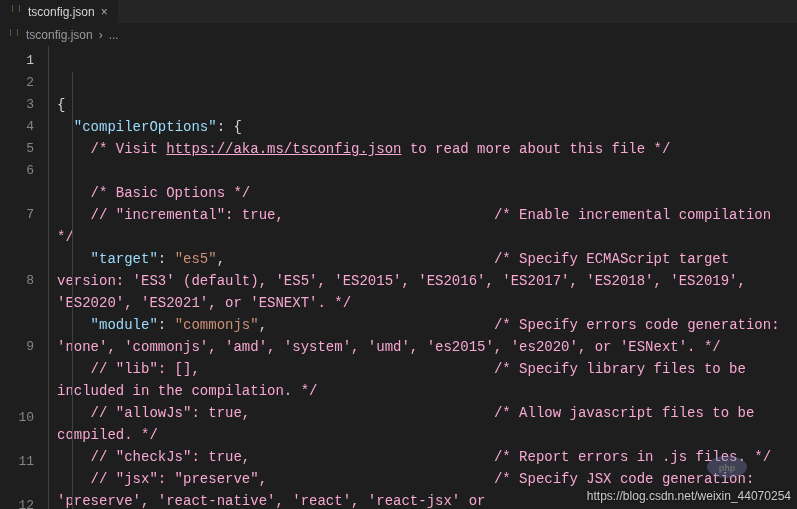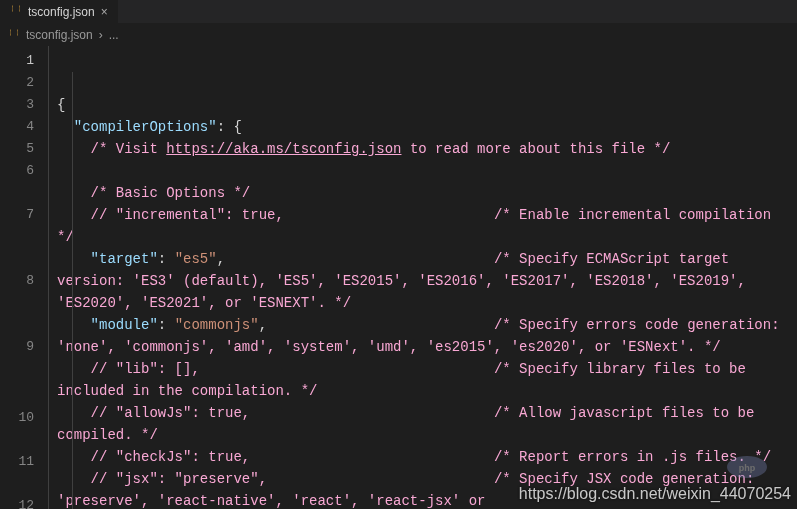--- a/index.html
+++ b/index.html
@@ -92,28 +92,28 @@
   .gutter .ln8 { height:66px; }
   .gutter .ln9 { height:44px; }
   .gutter .ln10 { height:44px;margin-top:27px; }
   .gutter .ln11 { height:44px; }
   .gutter .ln12 { height:44px; }
   .watermark {
     position: absolute;
     right: 6px;
     bottom: 6px;
     color: #e6e6e6;
-    font-size: 16px;
+    font-size: 12px;
     font-family: Arial, sans-serif;
     opacity: 0.85;
     text-shadow: 0 0 3px #000;
   }
   .php-badge {
     position: absolute;
-    right: 28px;
+    right: 48px;
     bottom: 26px;
     opacity: 0.35;
     margin-top: 16px;
   }
 </style>
 </head>
 <body>
 
 <div class="tabbar">
   <div class="tab">

